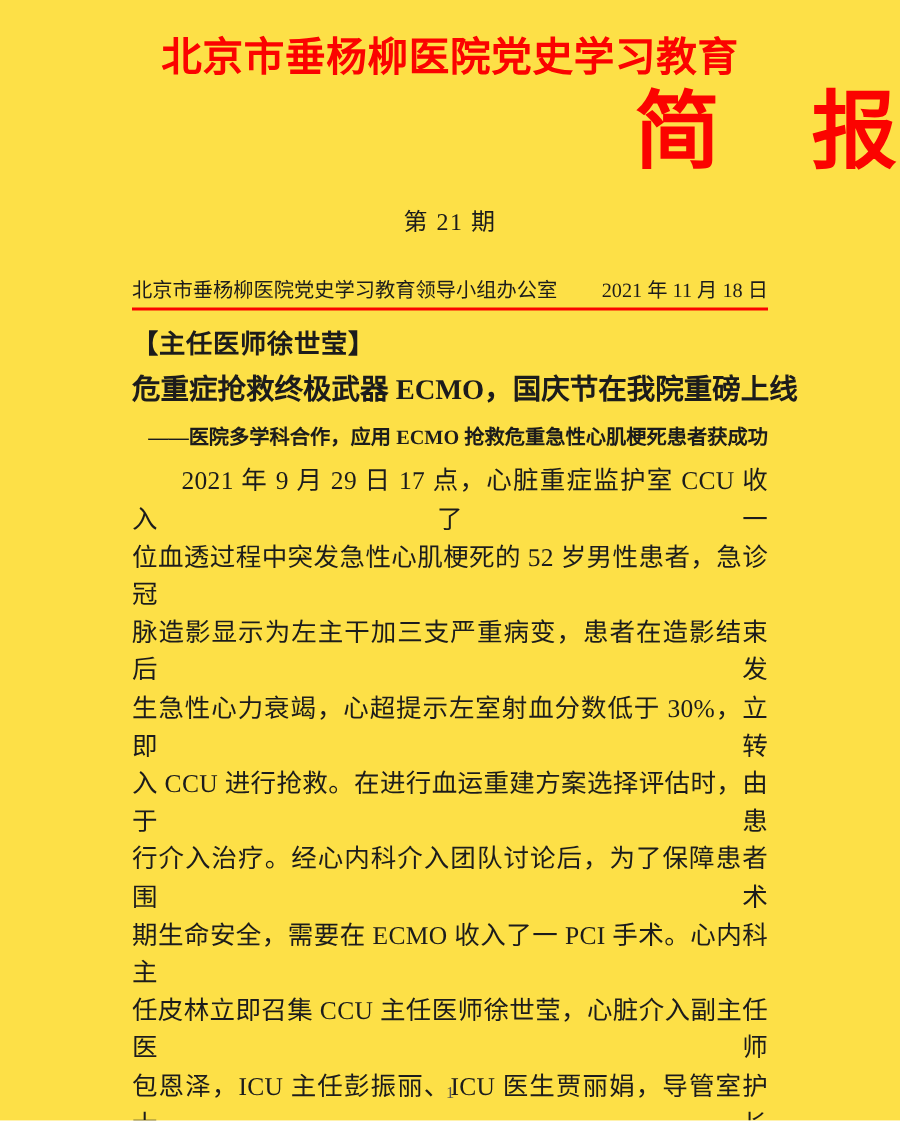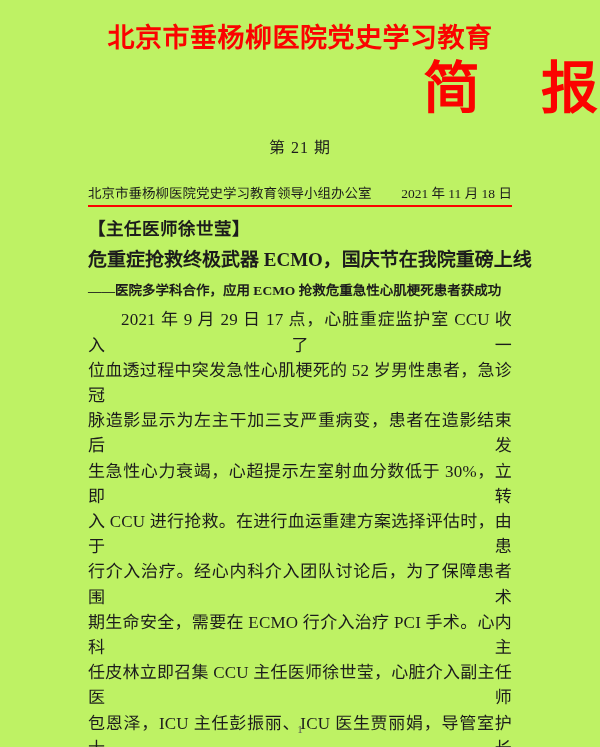--- a/index.html
+++ b/index.html
@@ -4,21 +4,21 @@
 <style>
   html, body {
     margin: 0;
     padding: 0;
     background: #ffffff;
   }
   .page {
     position: relative;
     width: 600px;
     height: 747px;
-    background: #bef264;
+    background: #fde047;
     overflow: hidden;
     font-family: "Liberation Serif", "DejaVu Serif", serif;
     color: #1c1c1c;
   }
   .content {
     width: 424px;
     margin: 0 auto;
   }
   
   .org-title {
@@ -76,20 +76,21 @@
   .headline {
     margin: 4px 0 0 0;
     text-align: right;
     font-size: 19px;
     font-weight: 700;
     letter-spacing: 0px;
     white-space: nowrap;
   }
   .subheadline {
     margin-top: 8px;
+    text-align: right;
     font-size: 13.5px;
     font-weight: 700;
   }
   
   .article-body {
     margin-top: 8px;
   }
   .body-line {
     font-size: 17px;
     line-height: 25.2px;
@@ -139,21 +140,21 @@
 
     <div class="subheadline">——医院多学科合作，应用 ECMO 抢救危重急性心肌梗死患者获成功</div>
 
     <div class="article-body" id="article-body">
         <div class="body-line first-line">2021 年 9 月 29 日 17 点，心脏重症监护室 CCU 收入了一</div>
         <div class="body-line">位血透过程中突发急性心肌梗死的 52 岁男性患者，急诊冠</div>
         <div class="body-line">脉造影显示为左主干加三支严重病变，患者在造影结束后发</div>
         <div class="body-line">生急性心力衰竭，心超提示左室射血分数低于 30%，立即转</div>
         <div class="body-line">入 CCU 进行抢救。在进行血运重建方案选择评估时，由于患</div>
         <div class="body-line">行介入治疗。经心内科介入团队讨论后，为了保障患者围术</div>
-        <div class="body-line">期生命安全，需要在 ECMO 行介入治疗 PCI 手术。心内科主</div>
+        <div class="body-line">期生命安全，需要在 ECMO 收入了一 PCI 手术。心内科主</div>
         <div class="body-line">任皮林立即召集 CCU 主任医师徐世莹，心脏介入副主任医师</div>
         <div class="body-line">包恩泽，ICU 主任彭振丽、ICU 医生贾丽娟，导管室护士长</div>
       </div>
   </main>
 
   <footer>
     <div class="page-number">1</div>
   </footer>
 
 </div>

